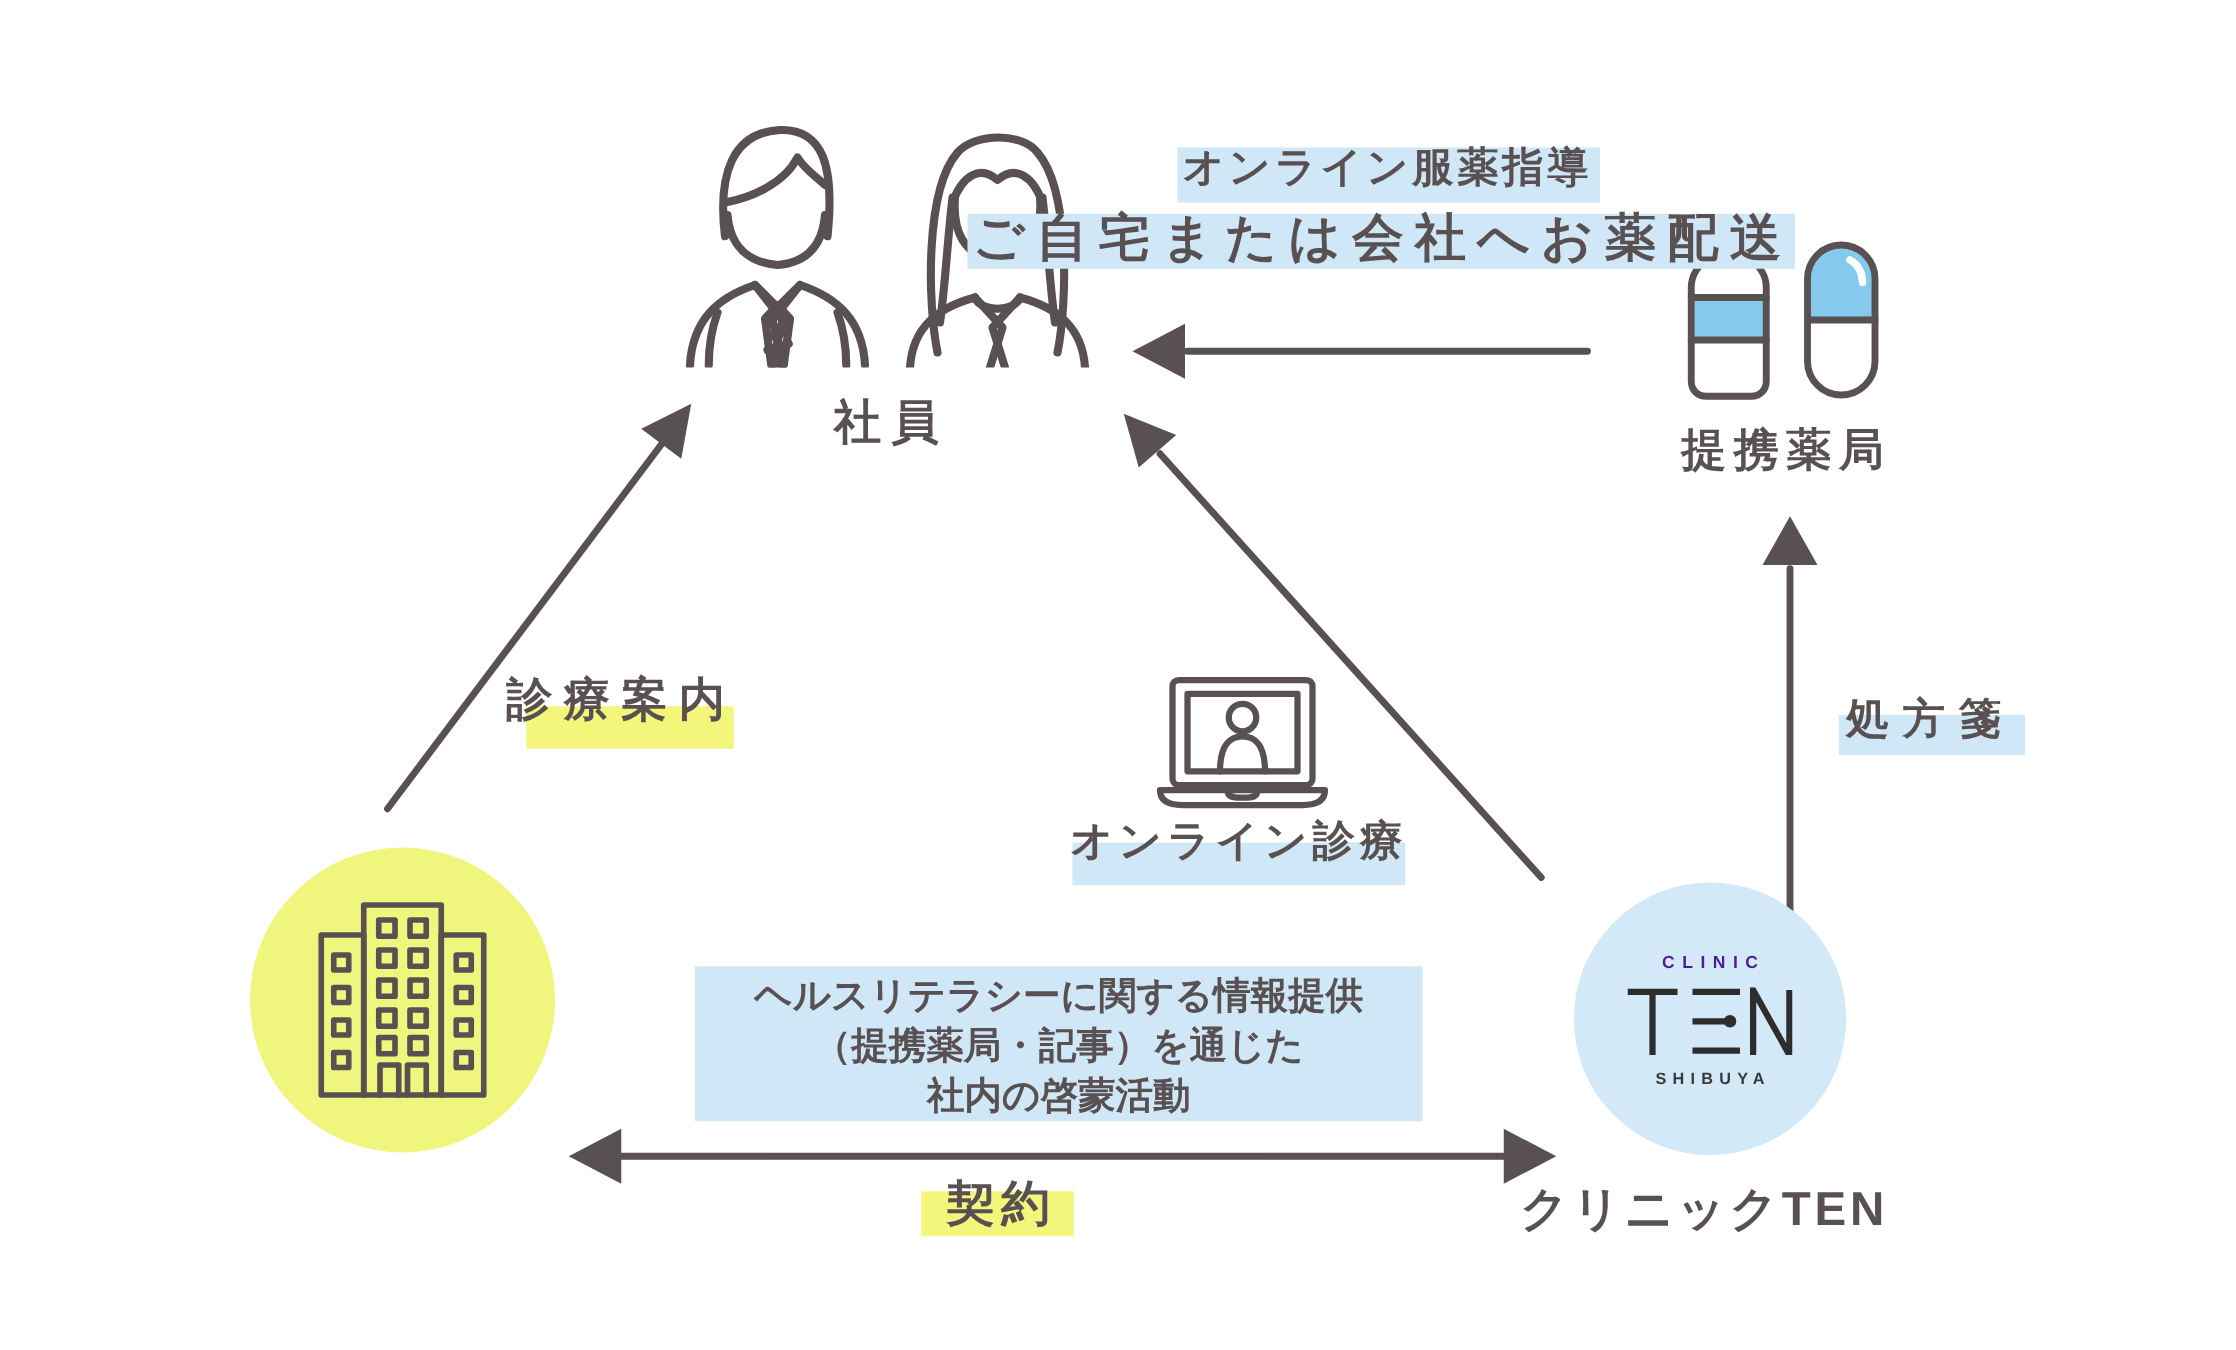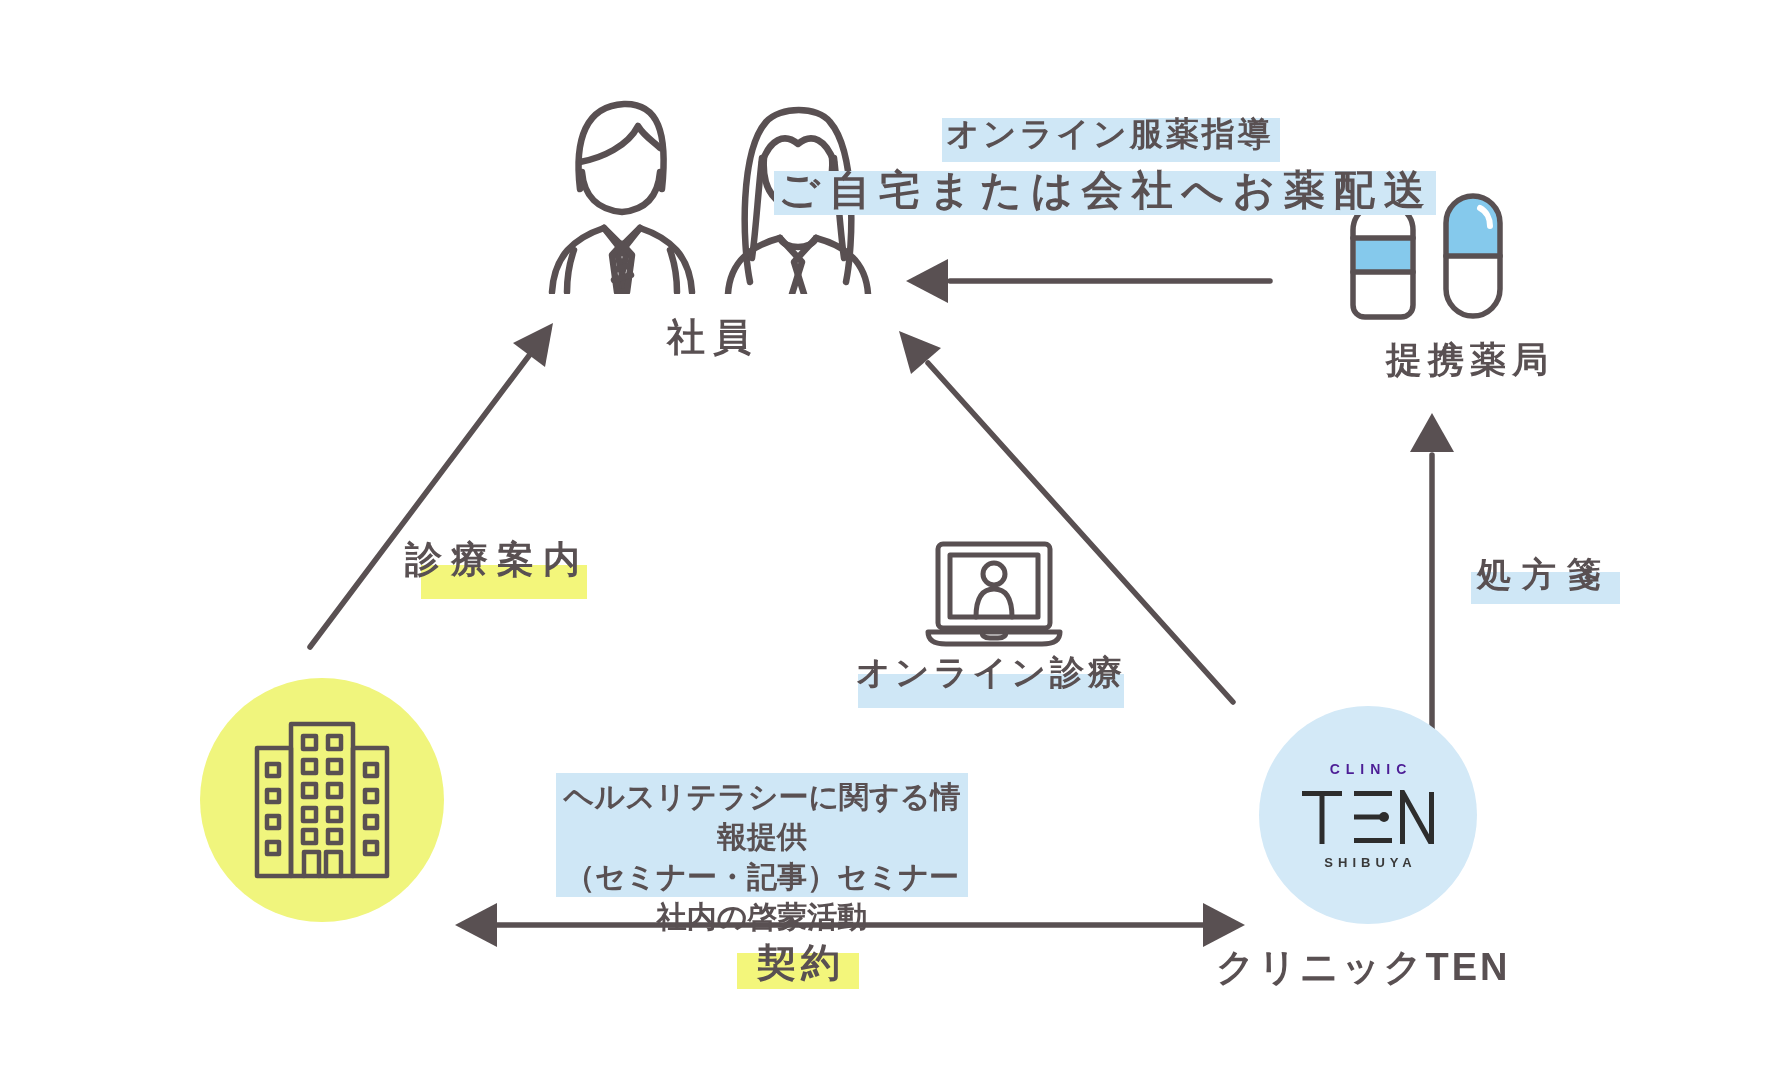--- a/index.html
+++ b/index.html
@@ -9,21 +9,21 @@
   
   .circle{position:absolute;border-radius:50%;}
   #company-circle{left:200px;top:678px;width:244px;height:244px;background:#f0f57d;}
   #clinic-circle{left:1259px;top:706px;width:218px;height:218px;background:#d3e9f7;
                  display:flex;flex-direction:column;align-items:center;justify-content:center;}
   .clinic-logo-top{font-size:14px;letter-spacing:6px;color:#4c1d95;font-weight:600;text-indent:6px;}
   .clinic-logo-bottom{font-size:13px;letter-spacing:5px;color:#3a3a3a;font-weight:700;text-indent:5px;}
   
   .node-label{position:absolute;font-weight:700;color:#595052;white-space:nowrap;}
   #lbl-employees{left:613px;top:312px;width:200px;text-align:center;font-size:38px;letter-spacing:8px;}
-  #lbl-pharmacy{left:1304px;top:336px;width:250px;text-align:right;font-size:36px;letter-spacing:6px;}
+  #lbl-pharmacy{left:1304px;top:336px;width:250px;text-align:center;font-size:36px;letter-spacing:6px;}
   #lbl-company{left:225px;top:932px;width:200px;text-align:center;font-size:38px;letter-spacing:10px;}
   #lbl-clinic{left:1216px;top:942px;font-size:38px;letter-spacing:3px;}
   
   .tag{position:absolute;font-weight:700;color:#595052;white-space:nowrap;}
   .tag .txt{position:relative;z-index:1;display:inline-block;}
   .tag .hl{position:absolute;z-index:0;}
   .hl.blue{background:#cfe7f6;}
   .hl.yellow{background:#f3f67b;}
   #lbl-med-guidance{left:946px;top:112px;font-size:33px;letter-spacing:3px;}
   #lbl-med-guidance .hl{left:-4px;right:-6px;top:6px;height:44px;}
@@ -31,21 +31,21 @@
   #lbl-delivery .hl{left:-4px;right:-2px;top:8px;height:44px;}
   #lbl-guidance{left:405px;top:535px;font-size:37px;letter-spacing:9px;}
   #lbl-guidance .hl{left:16px;right:2px;top:30px;height:34px;}
   #lbl-online-care{left:856px;top:650px;font-size:34px;letter-spacing:4px;}
   #lbl-online-care .hl{left:2px;right:2px;top:24px;height:34px;}
   #lbl-prescription{left:1477px;top:552px;font-size:34px;letter-spacing:11px;}
   #lbl-prescription .hl{left:-6px;right:-8px;top:20px;height:32px;}
   #lbl-contract{left:757px;top:936px;font-size:39px;letter-spacing:5px;}
   #lbl-contract .hl{left:-20px;right:-14px;top:17px;height:36px;}
   
-  #info-box{left:556px;top:773px;width:412px;height:124px;background:#cfe7f6;
+  #info-box{left:556px;top:773px;width:582px;height:124px;background:#cfe7f6;
             font-size:30px;font-weight:700;color:#595052;text-align:center;line-height:40px;padding-top:4px;box-sizing:border-box;}
   
   .line-icon{stroke:#595052;fill:none;stroke-linecap:round;stroke-linejoin:round;}
 </style>
 </head>
 <body>
 
 <div class="stage">
 
   <svg class="abs" style="left:0;top:0;" width="1789" height="1080" viewBox="0 0 1789 1080">
@@ -204,17 +204,17 @@
     <div class="hl blue"></div>
     <span class="txt">処方箋</span>
   </div>
   <div class="tag" id="lbl-contract">
     <div class="hl yellow"></div>
     <span class="txt">契約</span>
   </div>
 
   <div class="abs" id="info-box">
     <div>ヘルスリテラシーに関する情報提供</div>
-    <div>（セミナー・記事）セミナー</div>
+    <div>（提携薬局・記事）を通じた</div>
     <div>社内の啓蒙活動</div>
   </div>
 
 </div>
 
 </body></html>

